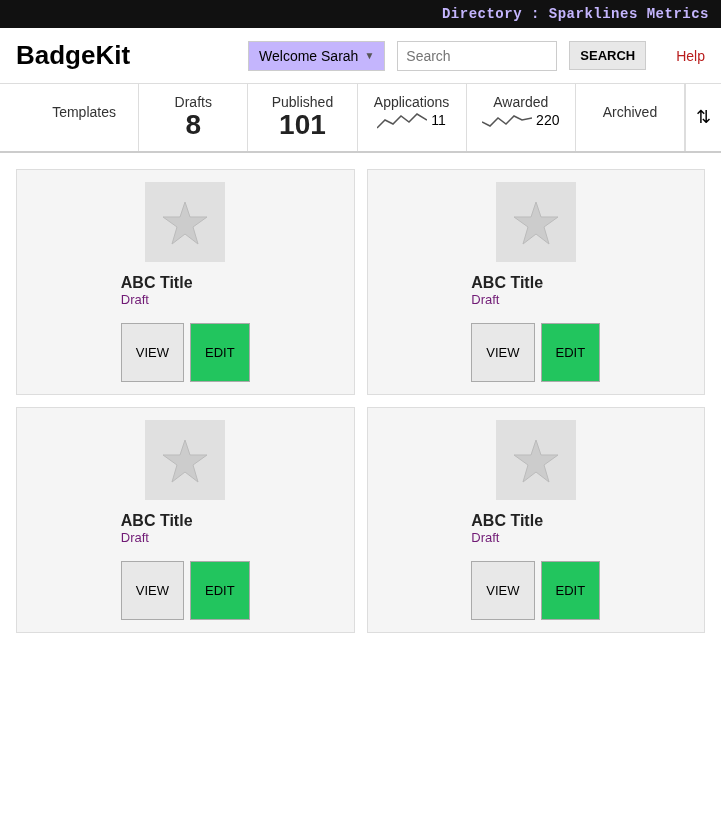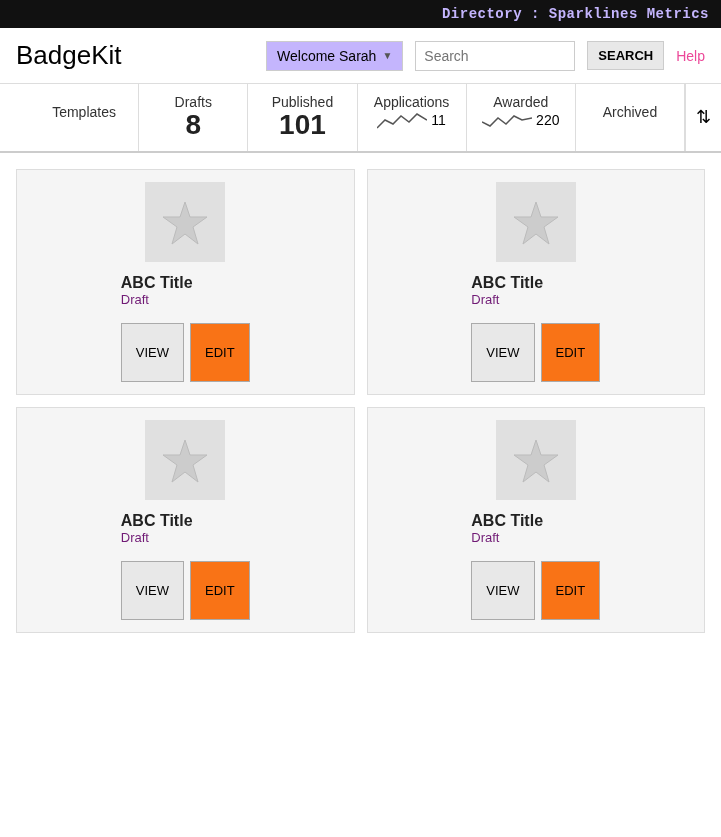--- a/index.html
+++ b/index.html
@@ -20,21 +20,21 @@
     
     .header {
       display: flex;
       align-items: center;
       padding: 12px 16px;
       gap: 12px;
       border-bottom: 1px solid #ddd;
     }
     .logo {
       font-size: 26px;
-      font-weight: normal;
+      font-weight: bold;
       color: #000;
       flex: 1;
     }
     .welcome-btn {
       display: flex;
       align-items: center;
       border: 1px solid #ccc;
       background: #c4b5fd;
       padding: 6px 10px;
       cursor: pointer;
@@ -51,23 +51,24 @@
     .search-btn {
       background: #e8e8e8;
       border: 1px solid #ccc;
       padding: 6px 10px;
       cursor: pointer;
       font-size: 13px;
       font-weight: bold;
     }
     .help-link {
       font-size: 14px;
-      color: #ec4899;
+      color: #b91c1c;
       text-decoration: none;
       cursor: pointer;
+      margin-left: 18px;
     }
 
     
     .tabs {
       display: flex;
       border-bottom: 2px solid #ccc;
       background: #fff;
     }
     .tab {
       flex: 1;
@@ -144,21 +145,21 @@
       margin-bottom: 16px;
     }
     .badge-actions { display: flex; gap: 6px; }
     .btn-view, .btn-edit {
       padding: 21px 14px;
       font-size: 13px;
       cursor: pointer;
       border: 1px solid #aaa;
       background: #e8e8e8;
     }
-    .btn-edit { background: #f97316; }
+    .btn-edit { background: #22c55e; }
   </style>
 </head>
 <body>
 
 <div class="top-bar">
   <span>Directory : Sparklines Metrics</span>
 </div>
 
 <div class="header">
   <div class="logo">BadgeKit</div>

